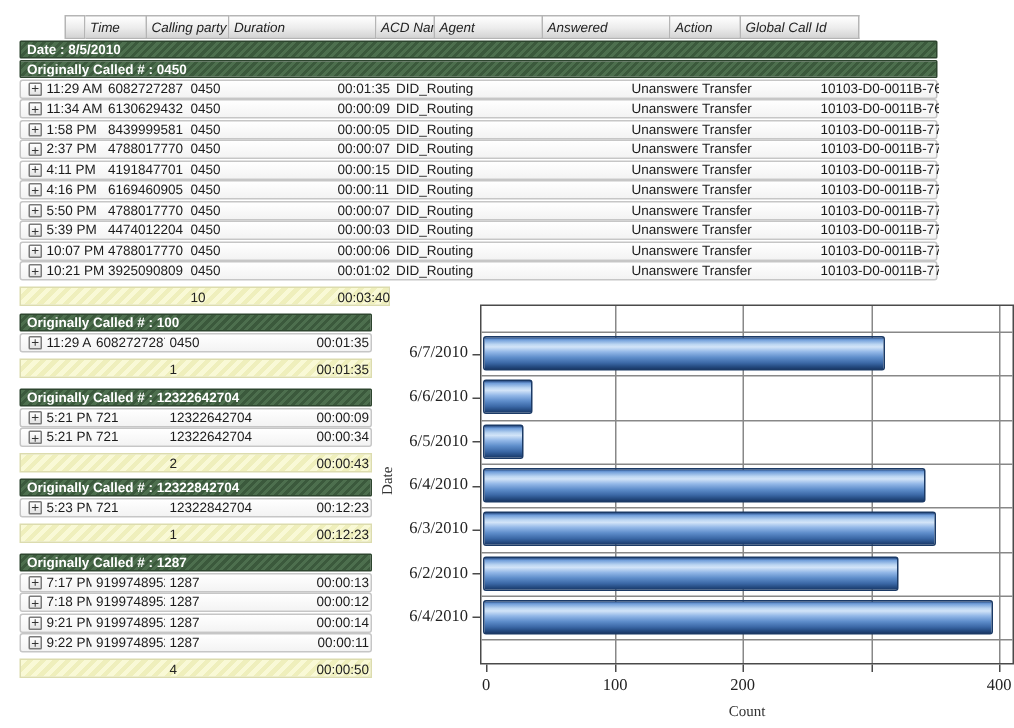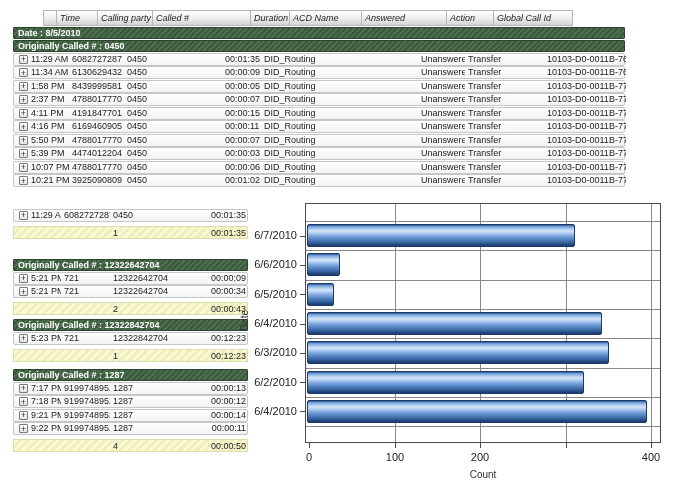--- a/index.html
+++ b/index.html
@@ -48,21 +48,21 @@
 
   .summary {
     display:grid; grid-template-columns:14px 41px 55px 98px 39px;
     box-sizing:border-box; height:13px; line-height:12px; margin-top:4px; width:247px;
     background:repeating-linear-gradient(135deg,#f9f9d6 0 3px,#efefbc 3px 6px);
     border:1px solid #dcdcae; font-size:9px; color:#222;
   }
   .summary.sub { grid-template-columns:14px 33px 49px 95px 44px; width:235px; }
 
   
-  #chart { position:absolute; left:235px; top:195px; width:426px; height:290px; }
+  #chart { position:absolute; left:250px; top:195px; width:426px; height:290px;font-family:Liberation Serif, serif; }
   #plot  { position:absolute; left:70px; top:8px; width:354px; height:238px;
            border:1px solid #4a4a4a; background:#ffffff; }
   .gridv { position:absolute; top:0; bottom:0; width:1px; background:#888888; }
   .gridh { position:absolute; left:0; right:0; height:1px; background:#888888; }
   .bar {
     position:absolute; left:1px; height:23px; box-sizing:border-box;
     border:1px solid #1b3a66; border-radius:2px;
     background:linear-gradient(180deg,#2b5088 0%,#6f9dd9 7%,#bcd6f2 22%,#d2e4f8 30%,#92b7e7 46%,#5f8ecb 63%,#3b68a6 81%,#244a80 93%,#1b3a69 100%);
   }
   .ytick { position:absolute; width:5px; height:1px; background:#4a4a4a; left:65px; }
@@ -73,23 +73,23 @@
   #date-label  { position:absolute; left:-8px; top:120px; width:34px; text-align:center; font-size:10px; color:#333; transform:rotate(-90deg); }
 </style>
 </head>
 <body>
 
 <div id="main-table">
   <div class="hdr-row" id="main-header">
       <div class="hdr-cell"></div>
       <div class="hdr-cell">Time</div>
       <div class="hdr-cell">Calling party #</div>
-      <div class="hdr-cell">Called #</div>
       <div class="hdr-cell">Duration</div>
       <div class="hdr-cell">ACD Name</div>
+      <div class="hdr-cell">Agent</div>
       <div class="hdr-cell">Answered</div>
       <div class="hdr-cell">Action</div>
       <div class="hdr-cell">Global Call Id</div>
     </div>
   <div class="band">Date : 8/5/2010</div>
   <div class="band">Originally Called # : 0450</div>
   <div id="main-rows">
       <div class="row">
         <div class="cell"><button class="expand">+</button></div>
         <div class="cell">11:29 AM</div>
@@ -204,24 +204,32 @@
         <div class="cell">3925090809</div>
         <div class="cell">0450</div>
         <div class="cell">00:01:02</div>
         <div class="cell">DID_Routing</div>
         <div class="cell"></div>
         <div class="cell">Unanswered</div>
         <div class="cell">Transfer</div>
         <div class="cell">10103-D0-0011B-77F</div>
       </div>
     </div>
+  <div class="summary">
+    <div class="cell"></div>
+    <div class="cell"></div>
+    <div class="cell"></div>
+    <div class="cell">10</div>
+    <div class="cell dur-right">00:03:40</div>
+  </div>
 </div>
 
 <div id="sub-tables">
     <div class="sub-group" style="top: 0px;">
+      <div class="band">Originally Called # : 100</div>
       <div class="row srow">
         <div class="cell"><button class="expand">+</button></div>
         <div class="cell">11:29 AM</div>
         <div class="cell">6082727287</div>
         <div class="cell">0450</div>
         <div class="cell dur-right">00:01:35</div>
       </div>
       <div class="summary sub">
         <div class="cell"></div>
         <div class="cell"></div>

